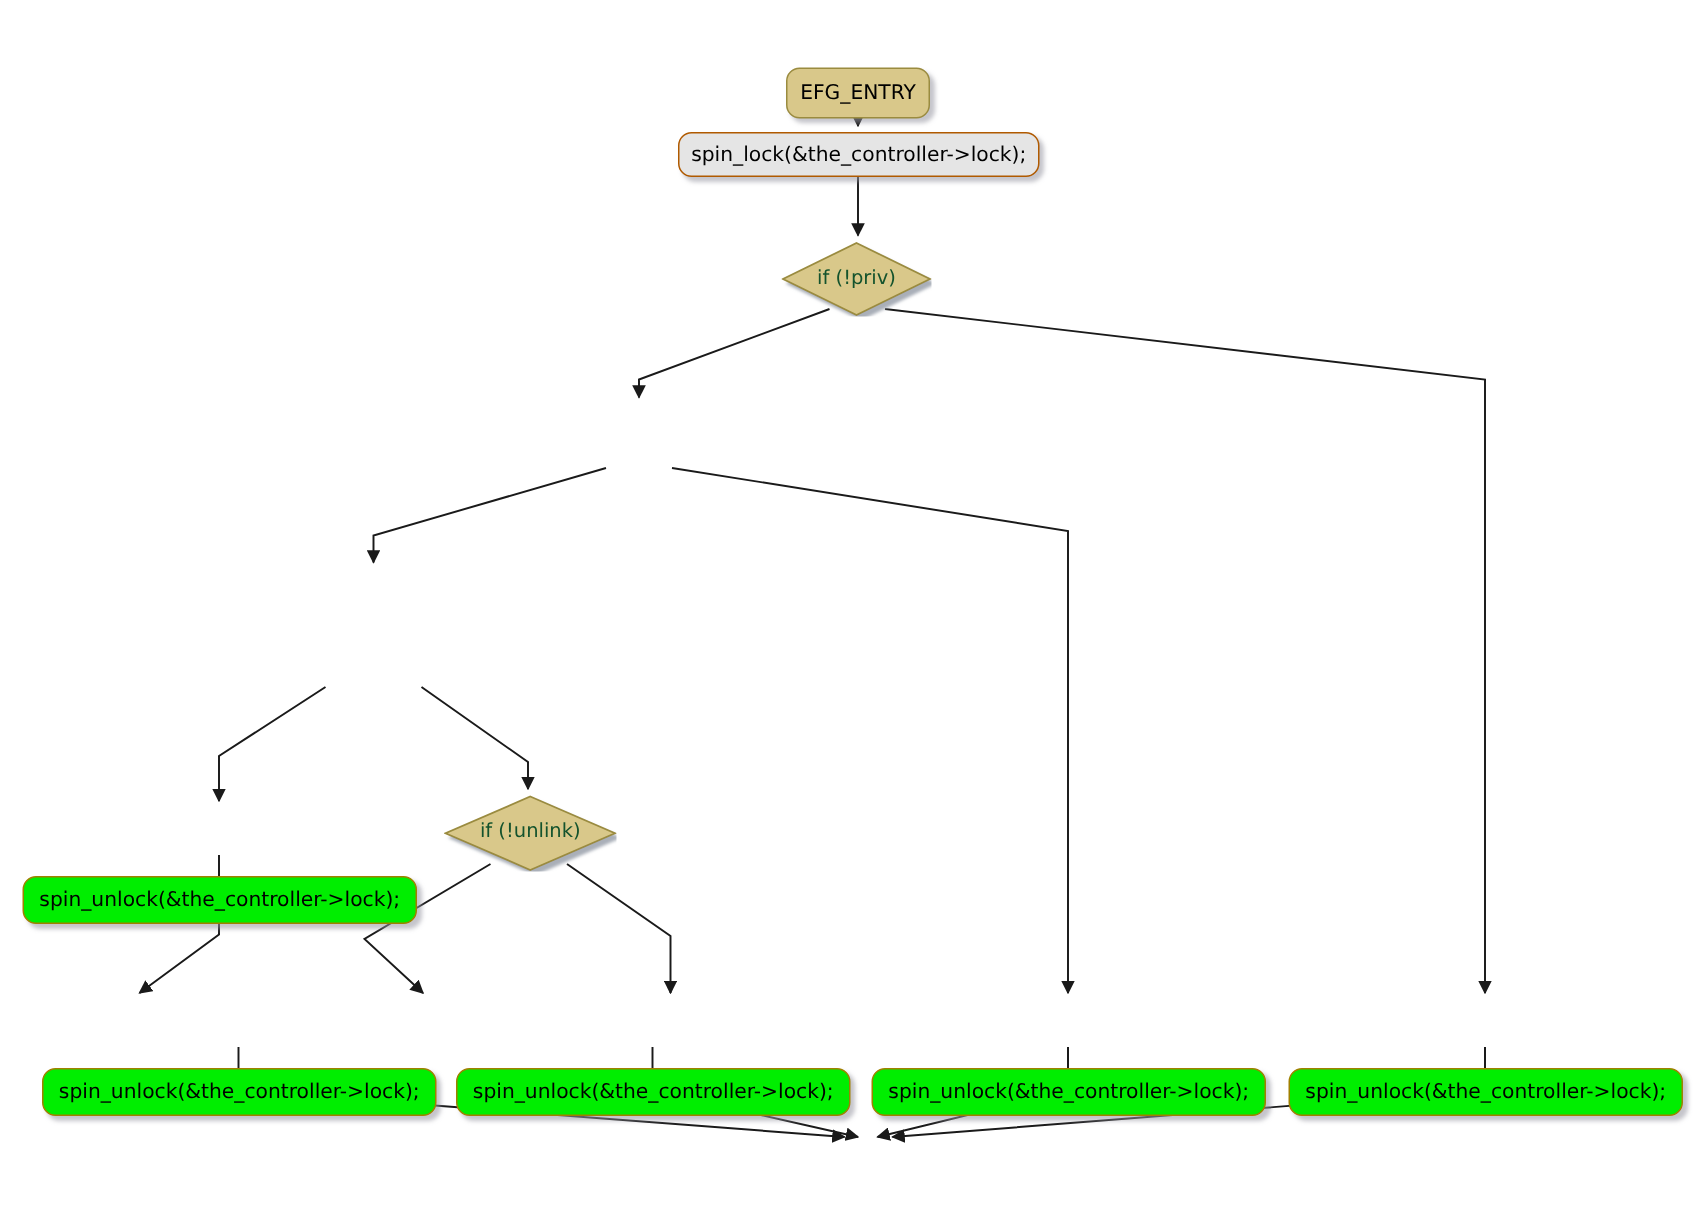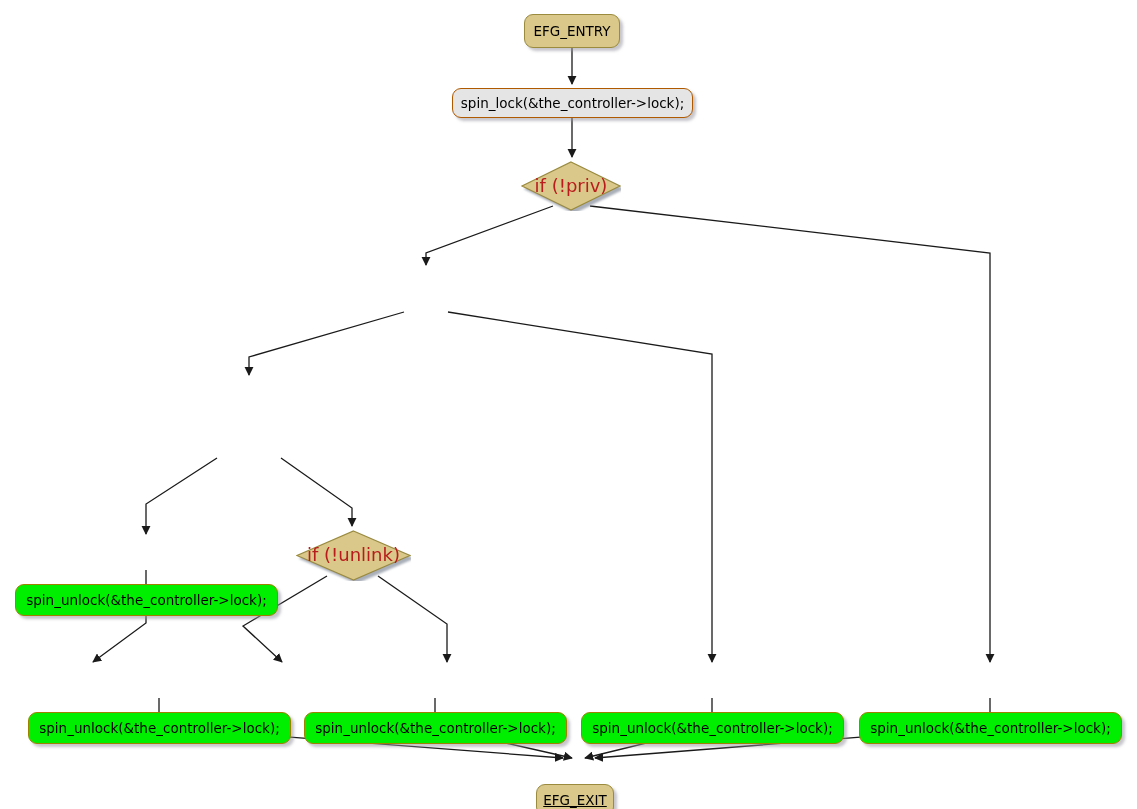--- a/index.html
+++ b/index.html
@@ -42,20 +42,21 @@
     box-shadow: 3px 3px 3px rgba(150,150,160,0.55);
     font-size: 13.5px;
     line-height: 1.1;
     white-space: nowrap;
     color: #000000;
     padding: 0 8px;
   }
   .rect.terminal {
     background: #d9c88a;
     border-color: #9a8b3f;
+    margin-top: 31px;
   }
   .rect.danger {
     background: #e5e5e5;
     border-color: #b05a00;
   }
   .rect.ok {
     background: #00ee00;
     border-color: #a08000;
     margin-top: 46px;
   }
@@ -66,23 +67,23 @@
     box-shadow: none;
   }
   .diamond .dshape {
     position: absolute;
     left: 0; top: 0;
     width: 100%; height: 100%;
   }
   .diamond .dlabel {
     position: relative;
     z-index: 2;
-    font-size: 18px;
+    font-size: 13px;
     line-height: 1.15;
-    color: #b91c1c;
+    color: #14532d;
     white-space: pre-line;
     pointer-events: none;
   }
 </style>
 </head>
 <body>
 
 <div id="canvas">
 
   <svg id="edges" viewBox="0 0 1137 809" width="1137" height="809" xmlns="http://www.w3.org/2000/svg">

